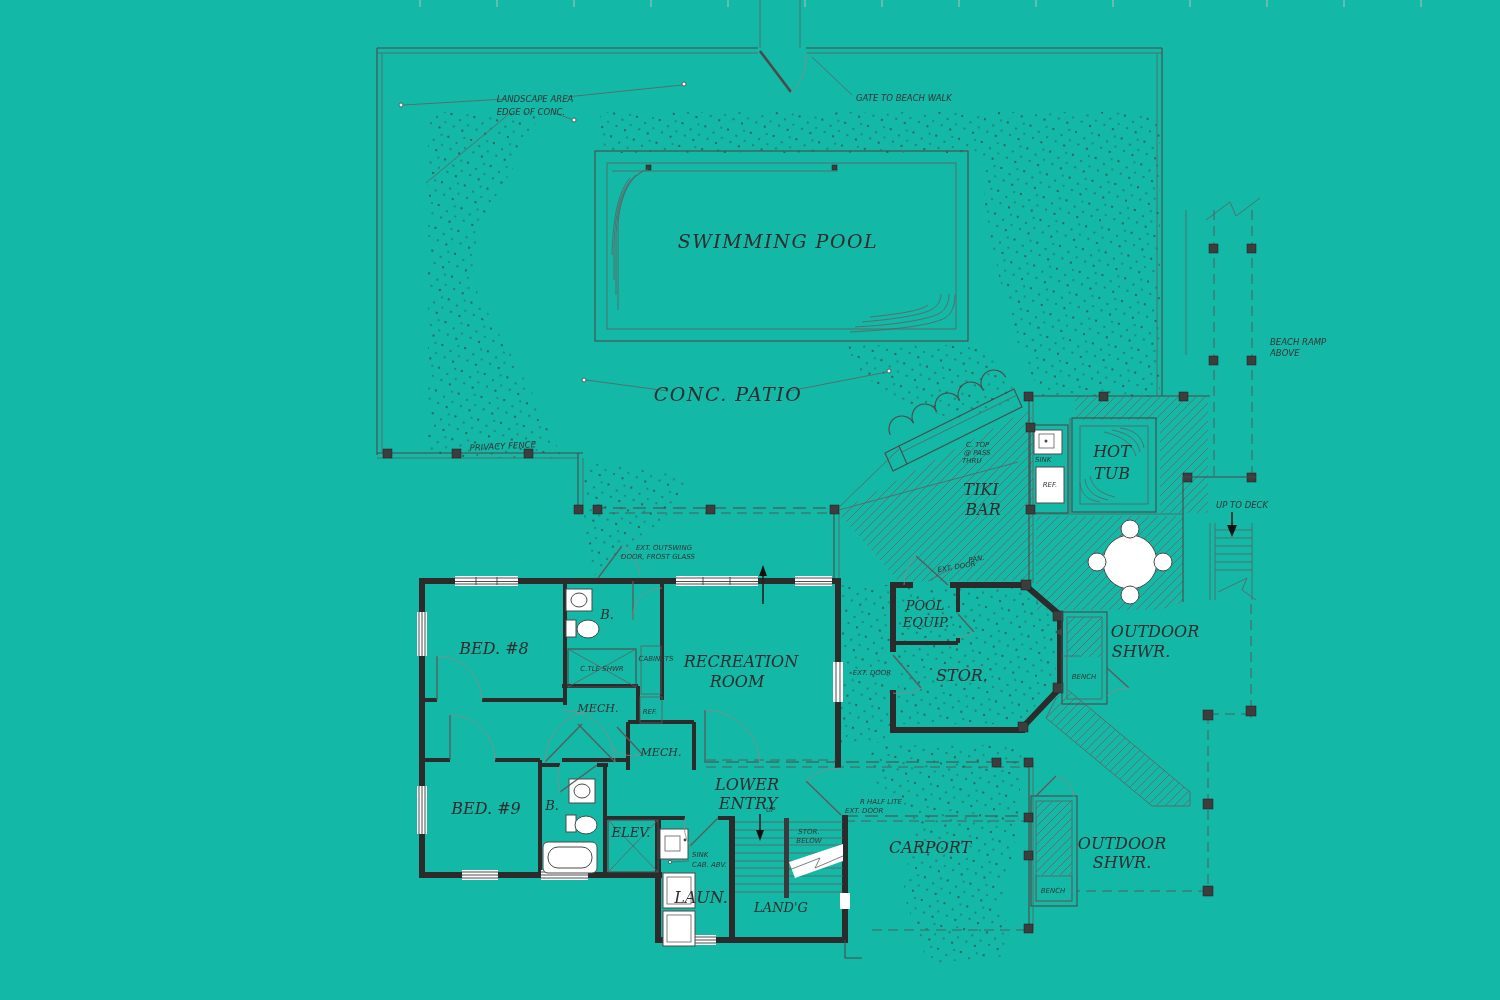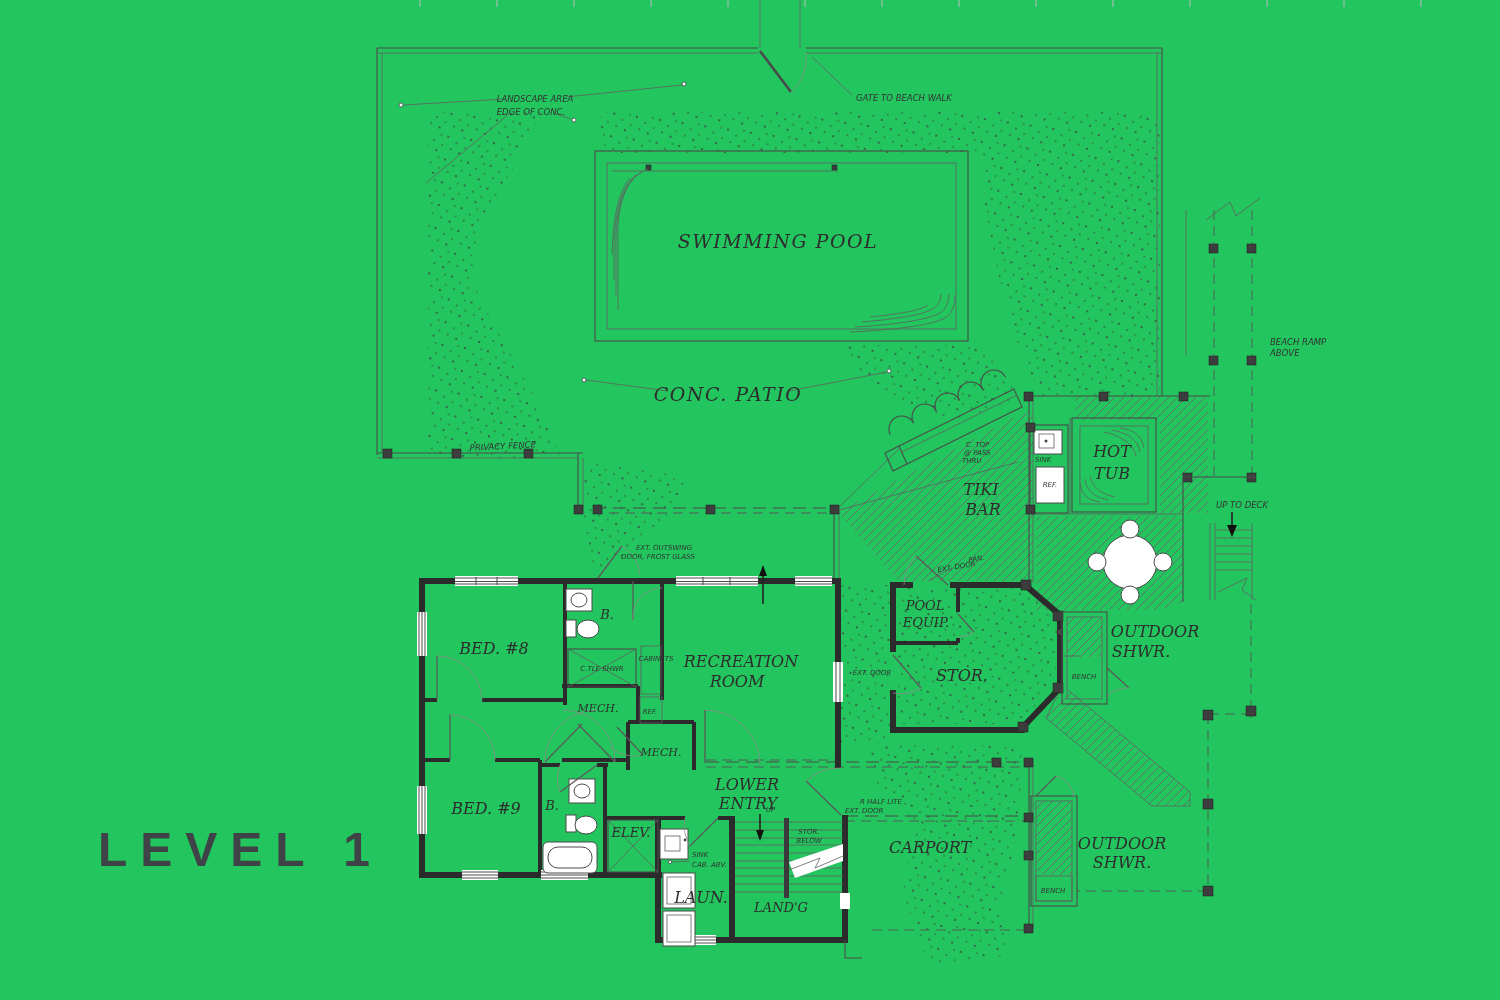--- a/index.html
+++ b/index.html
@@ -1,16 +1,16 @@
 <!DOCTYPE html>
 <html><head>
 <meta charset="utf-8">
 <style>
   html,body{margin:0;padding:0;background:#ffffff;}
-  #stage{position:relative;width:1500px;height:1000px;background:#22c55e;overflow:hidden;
+  #stage{position:relative;width:1500px;height:1000px;background:#14b8a6;overflow:hidden;
          font-family:"Liberation Sans",sans-serif;}
   svg{position:absolute;left:0;top:0;}
   
   .w   {stroke:#2b2b2b;stroke-width:6;fill:none;}
   .w2  {stroke:#2b2b2b;stroke-width:4;fill:none;}
   .tn  {stroke:#4a4a4a;stroke-width:1.1;fill:none;}
   .tn2 {stroke:#5f5f5f;stroke-width:0.8;fill:none;}
   .dsh {stroke:#4a4a4a;stroke-width:1.1;fill:none;stroke-dasharray:13 7;}
   .dsh2{stroke:#555;stroke-width:0.9;fill:none;stroke-dasharray:10 6;}
   .door{stroke:#5a5a5a;stroke-width:1.3;fill:none;}
@@ -457,14 +457,13 @@
     <text class="rm-md" text-anchor="middle" x="781" y="912">LAND'G</text>
     <text class="nt-sm" x="860" y="804">R HALF LITE</text>
     <text class="nt-sm" x="845" y="813">EXT. DOOR</text>
     <text class="rm" text-anchor="middle" x="930" y="853">CARPORT</text>
     <text class="rm" text-anchor="middle" x="1122" y="849">OUTDOOR</text>
     <text class="rm" text-anchor="middle" x="1122" y="868">SHWR.</text>
     <text class="nt-sm" text-anchor="middle" x="1053" y="893">BENCH</text>
   </g>
 </svg>
 
-<div id="level-title">LEVEL 1</div>
 </div>
 
 </body></html>

